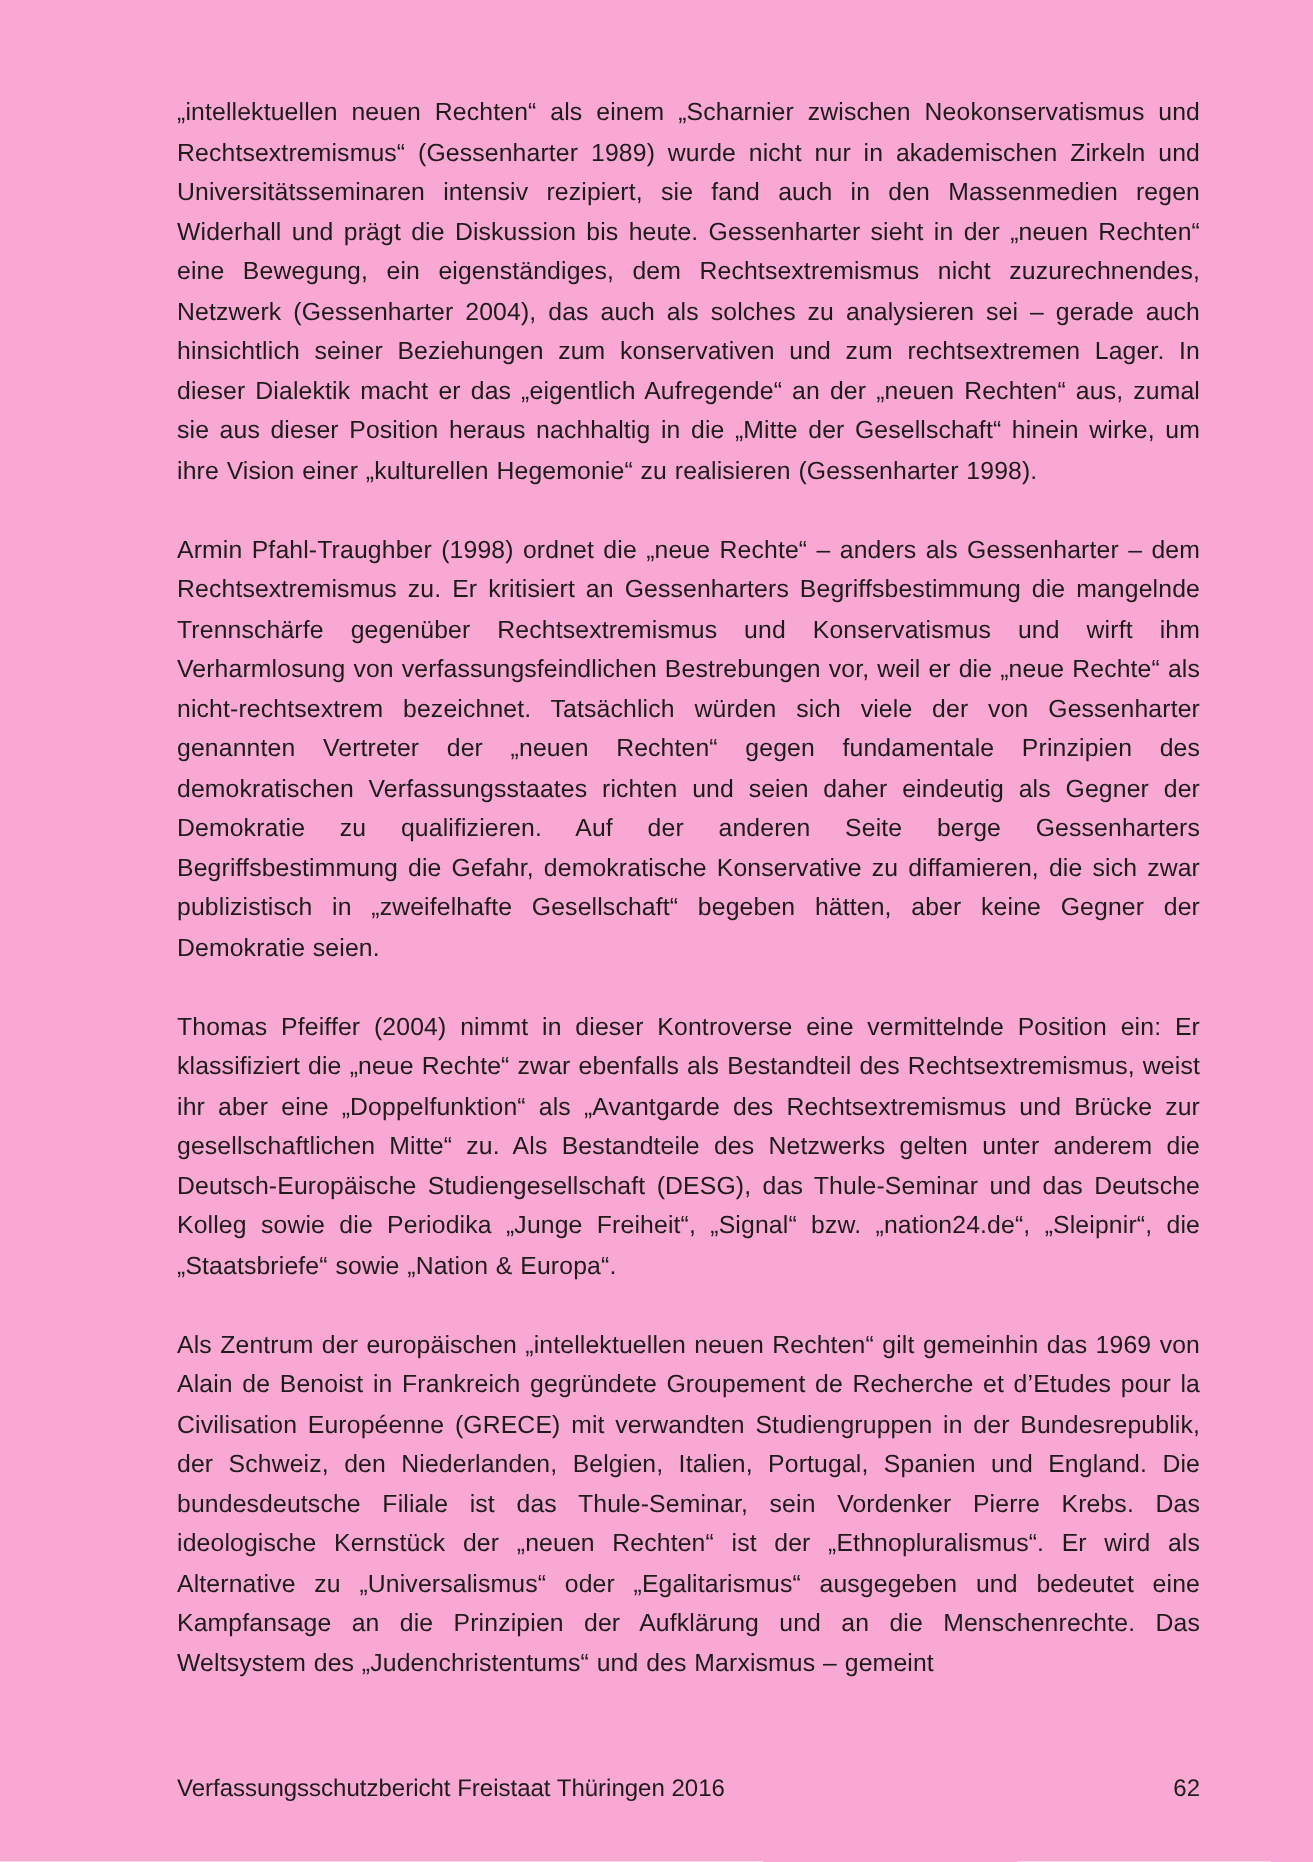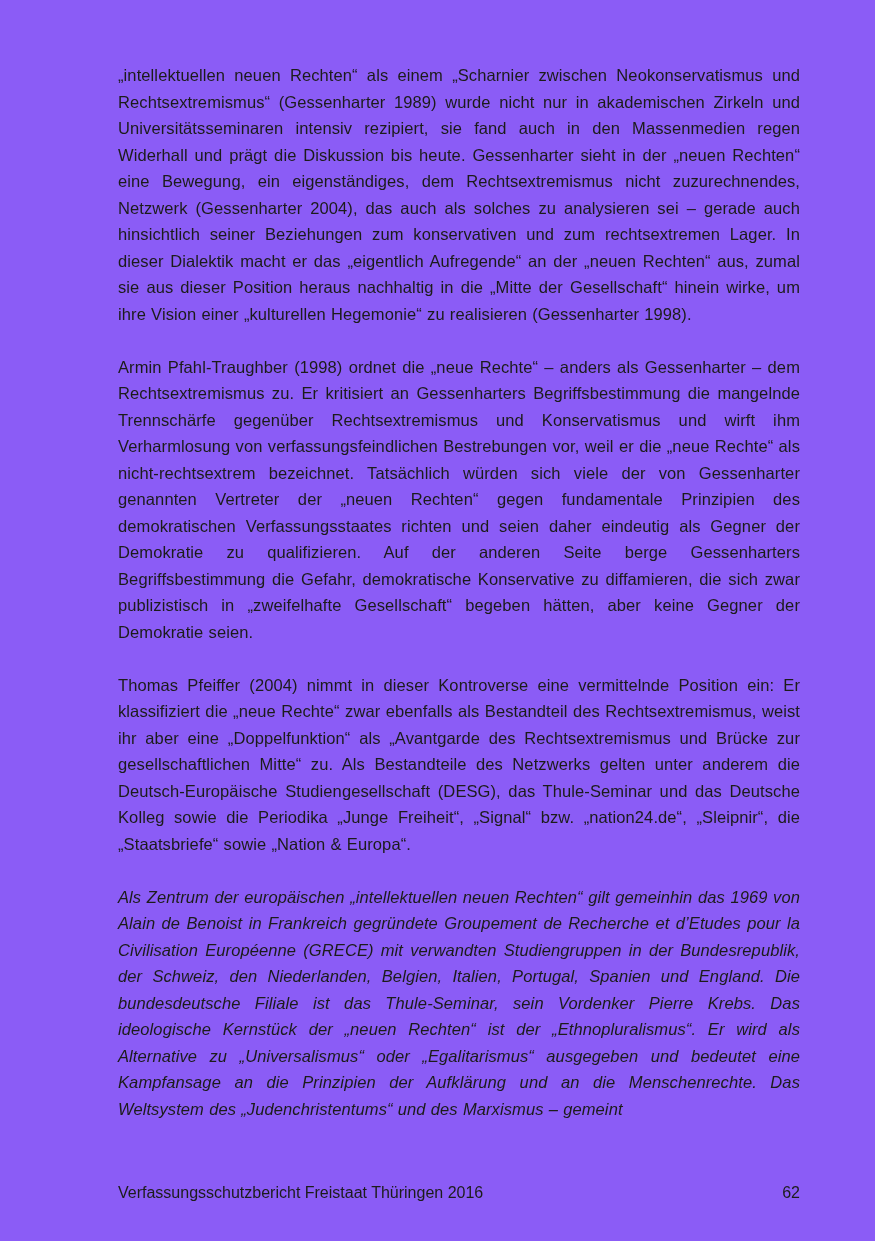--- a/index.html
+++ b/index.html
@@ -11,42 +11,41 @@
     width: 875px;
     height: 1241px;
     position: relative;
     font-family: "Liberation Sans", sans-serif;
     color: #1c1c1a;
     -webkit-font-smoothing: antialiased;
   }
   .page {
     position: absolute;
     inset: 0;
-    background: #8b5cf6;
+    background: #f9a8d4;
     overflow: hidden;
   }
   .content {
     position: absolute;
     top: 62px;
     left: 118px;
     width: 682px;
   }
   .para {
     margin: 0 0 26.5px 0;
     font-size: 16.5px;
     line-height: 26.5px;
     text-align: justify;
     hyphens: auto;
     -webkit-hyphens: auto;
     letter-spacing: 0.1px;
     word-spacing: 0.5px;
   }
   .para:last-child {
     margin-bottom: 0;
-    font-style: italic;
   }
   .footer {
     position: absolute;
     left: 118px;
     width: 682px;
     bottom: 38px;
     display: flex;
     justify-content: space-between;
     align-items: flex-start;
     font-size: 16px;

